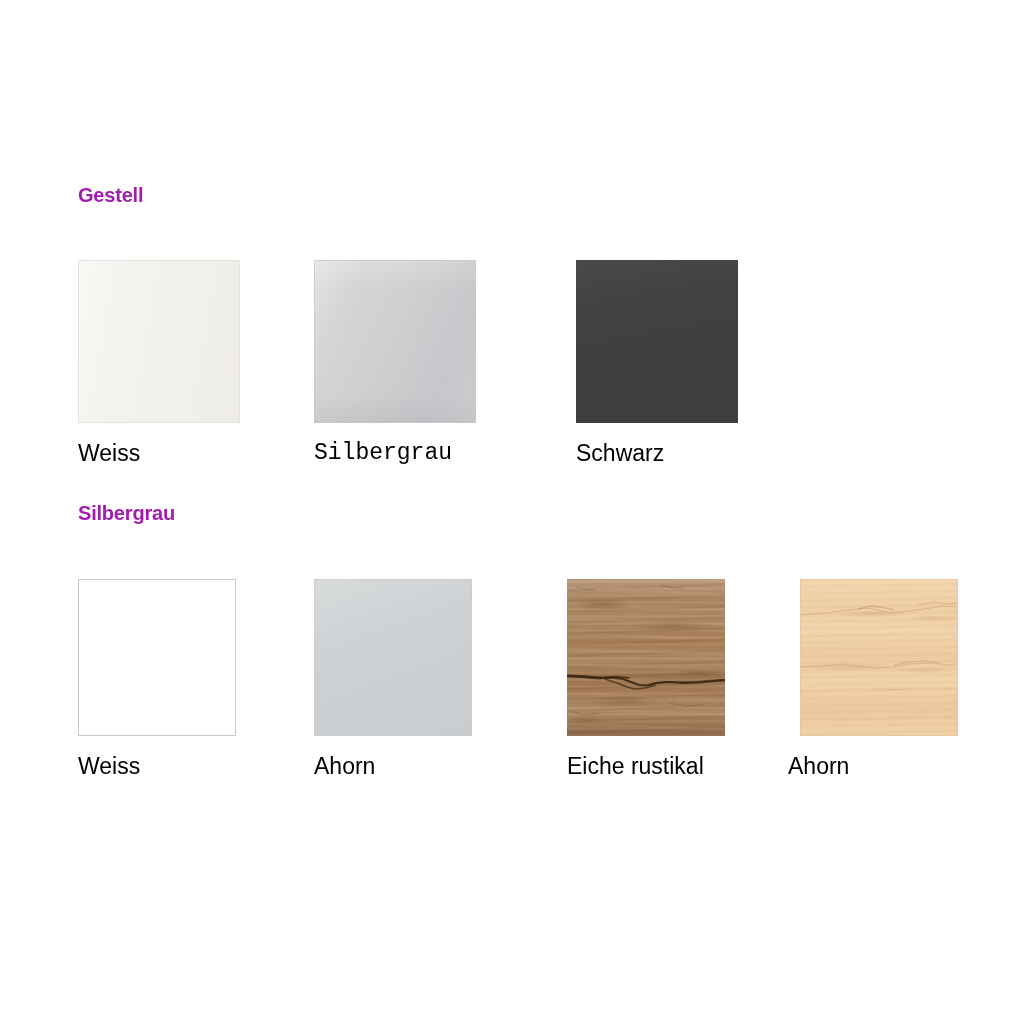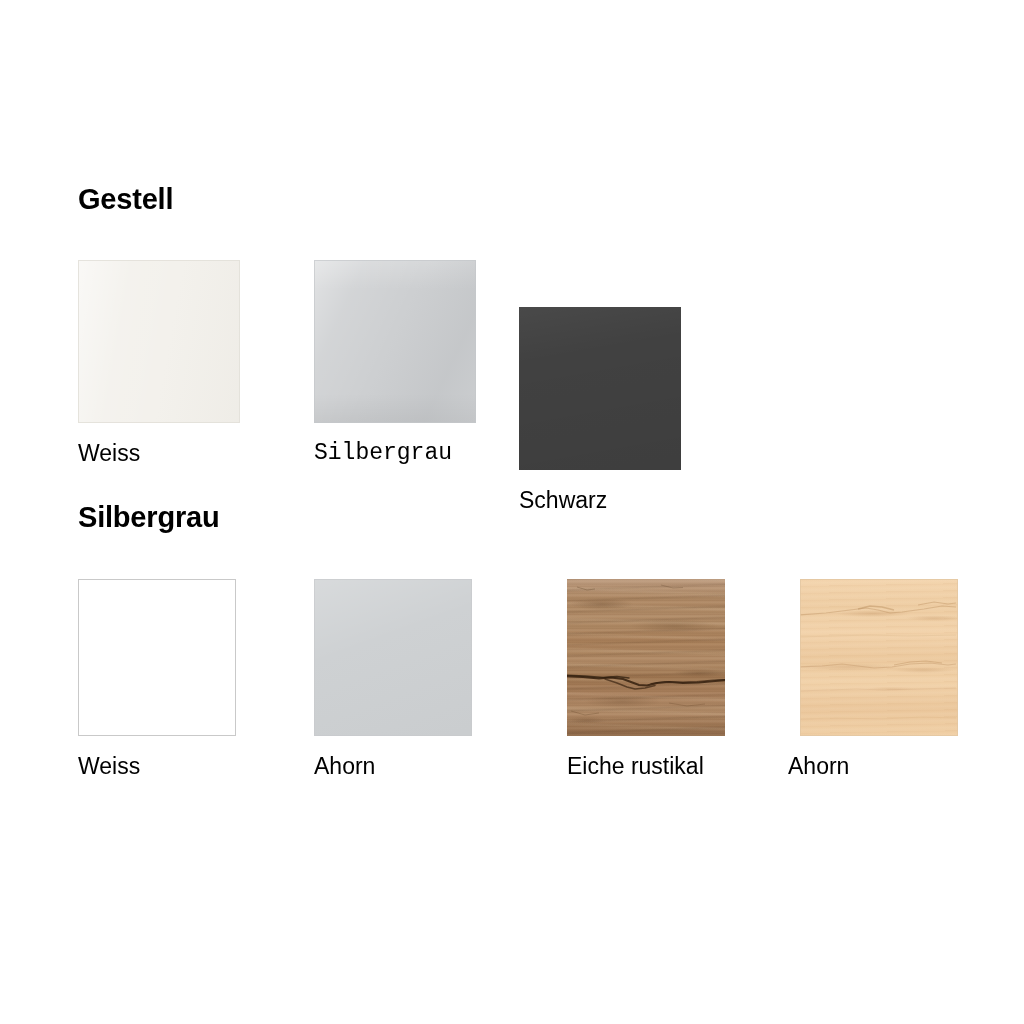--- a/index.html
+++ b/index.html
@@ -29,25 +29,25 @@
     top: 0;
   }
   #section-gestell { top: 185px; }
   #section-tischplatte { top: 503px; }
 
   .section-title {
     position: absolute;
     left: 78px;
     top: 0;
     margin: 0;
-    font-size: 29px;
+    font-size: 20px;
     font-weight: bold;
     line-height: 1;
     letter-spacing: -0.2px;
-    color: #000000;
+    color: #a21caf;
     white-space: nowrap;
   }
 
   
   .swatch-row {
     position: absolute;
     left: 0;
     top: 0;
     width: 1024px;
   }
@@ -73,21 +73,21 @@
     line-height: 1;
     color: #000000;
     white-space: nowrap;
   }
 
   
   #row-gestell .swatch { width: 162px; height: 163px; }
   #row-gestell .swatch-label { top: 182px; }
   #item-gestell-weiss       { left: 78px;  }
   #item-gestell-silbergrau  { left: 314px; font-family: Liberation Mono, monospace; }
-  #item-gestell-schwarz     { left: 519px; margin-top: 47px; }
+  #item-gestell-schwarz     { left: 576px; }
 
   
   #row-tischplatte .swatch { width: 158px; height: 157px; }
   #row-tischplatte .swatch-label { top: 176px; }
   #item-platte-weiss   { left: 78px;  }
   #item-platte-grau    { left: 314px; }
   #item-platte-eiche   { left: 554px; margin-left: 13px; }
   #item-platte-ahorn   { left: 788px; padding-left: 12px; }
 
   

